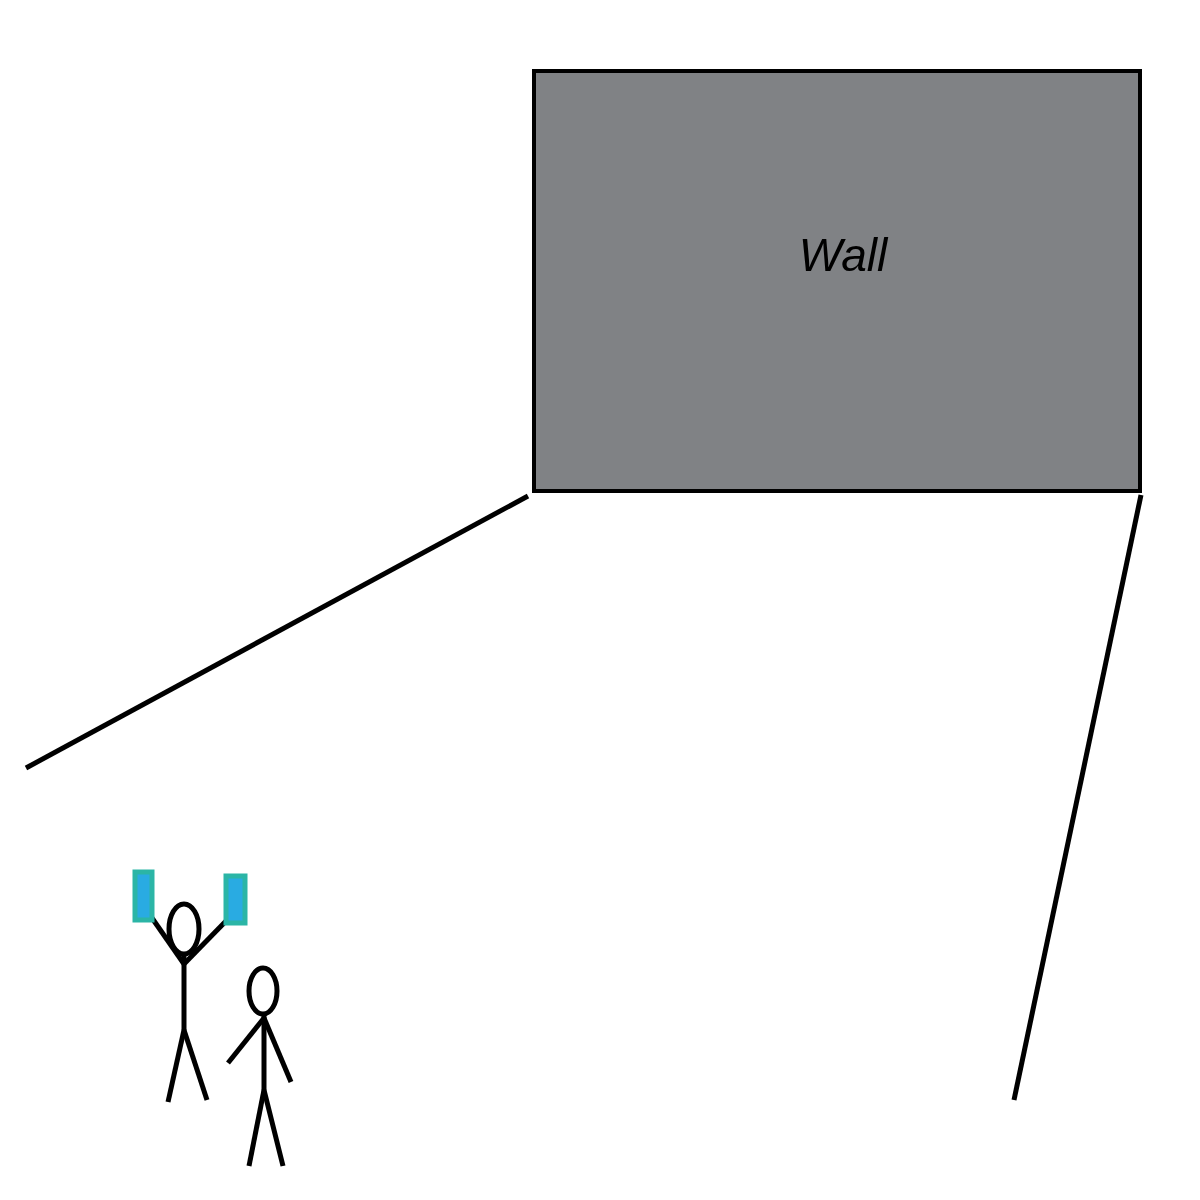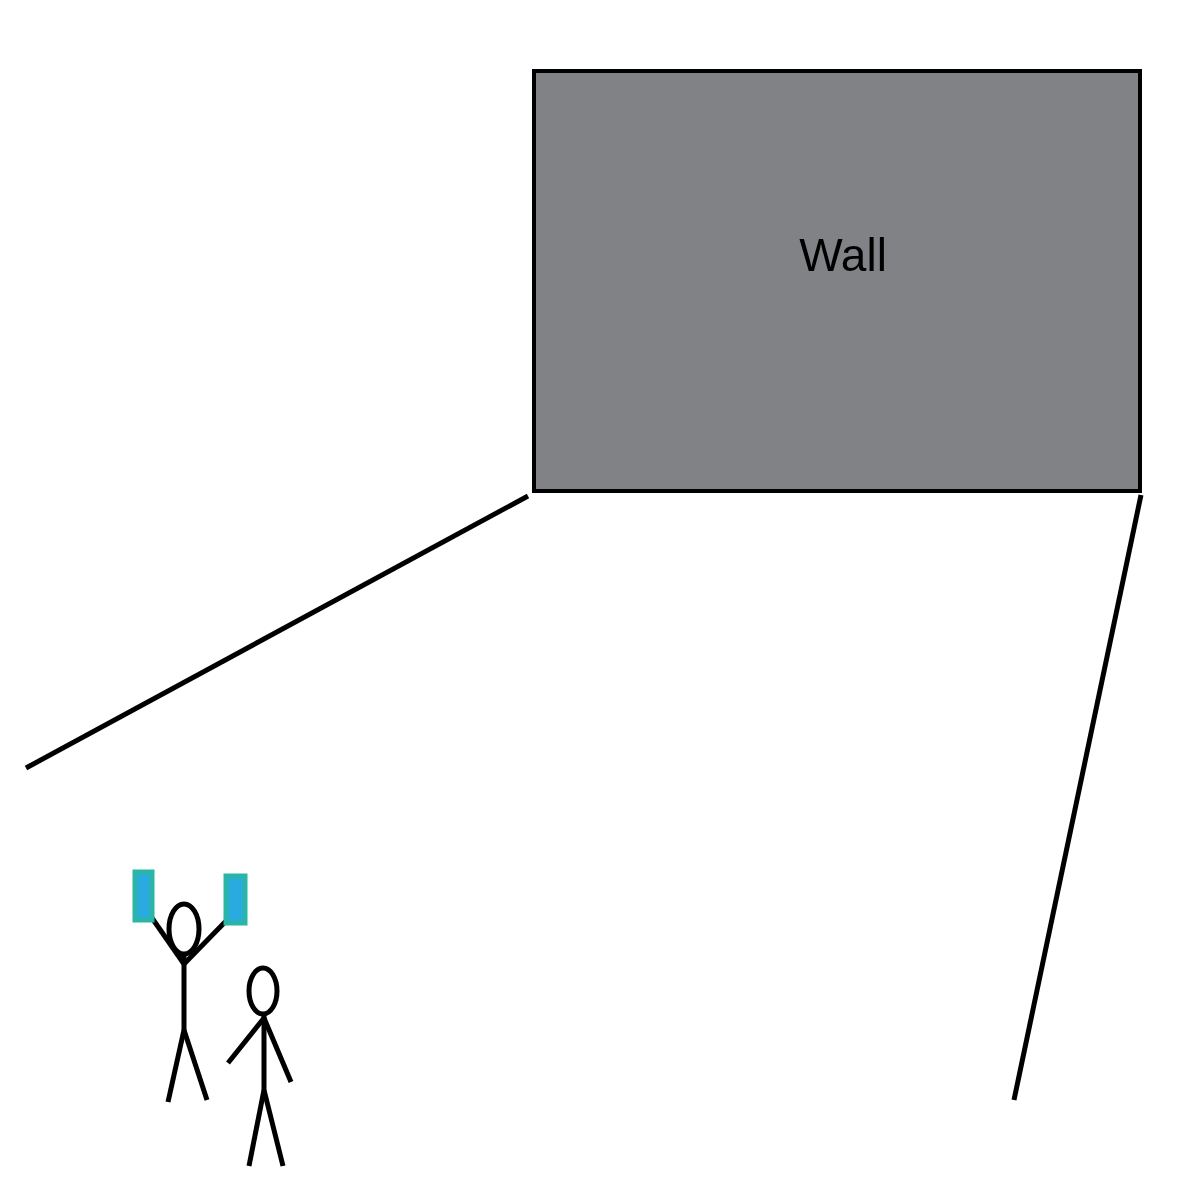--- a/index.html
+++ b/index.html
@@ -8,20 +8,21 @@
     background: #ffffff;
     width: 1200px;
     height: 1200px;
     overflow: hidden;
     font-family: "Liberation Sans", "DejaVu Sans", sans-serif;
   }
   .canvas-wrap {
     position: relative;
     width: 1200px;
     height: 1200px;
+    font-style: italic;
   }
   svg.scene {
     display: block;
     width: 1200px;
     height: 1200px;
   }
   .wall-label-text {
     font-family: "Liberation Sans", "DejaVu Sans", sans-serif;
     font-size: 46px;
     font-weight: 400;

